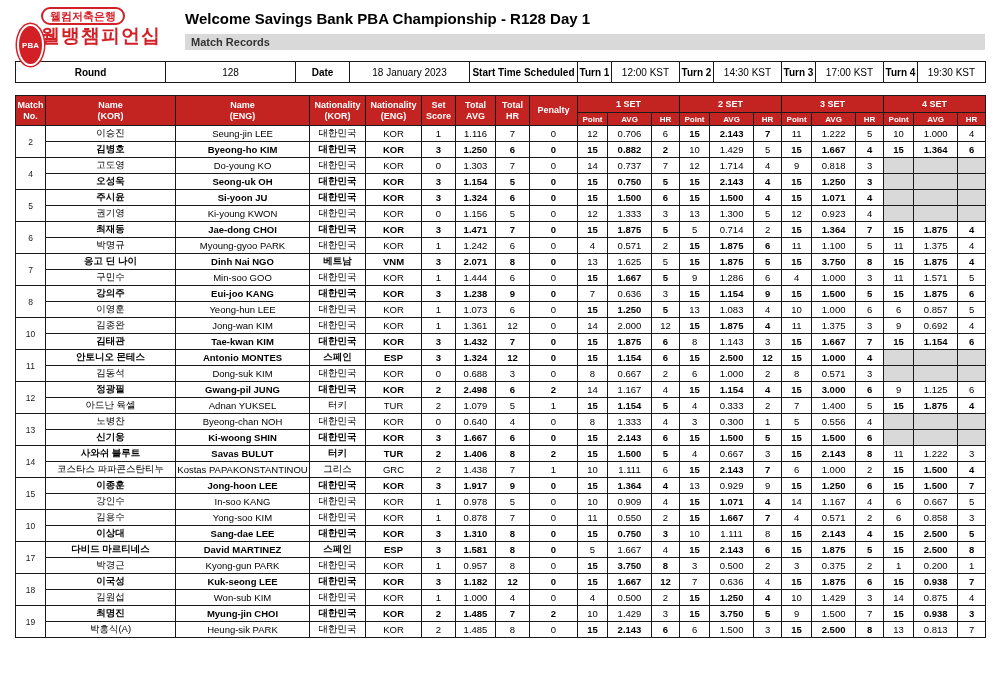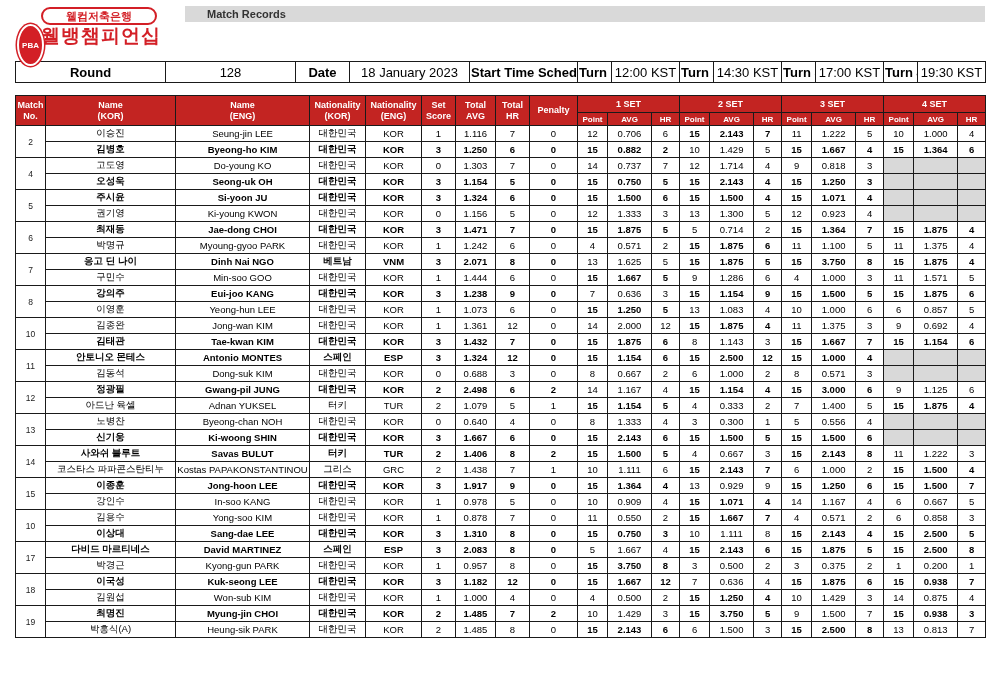--- a/index.html
+++ b/index.html
@@ -10,32 +10,32 @@
   body{width:1000px;height:687px;font-family:"Liberation Sans","DejaVu Sans",sans-serif;color:#000;overflow:hidden;}
   .page{padding:6px 15px 0 15px;}
 
   
   .header{display:flex;align-items:flex-start;}
   .logo{width:158px;min-width:158px;position:relative;height:48px;}
   .pba-circle{position:absolute;left:2px;top:18px;width:27px;height:42px;border-radius:50%;
     background:var(--brand);color:#fff;display:flex;align-items:center;justify-content:center;
     font-size:8px;font-weight:bold;border:2px solid #fff;box-shadow:0 0 0 1.5px var(--brand);}
   .brand-pill{margin-left:26px;display:inline-block;border:2px solid var(--brand);border-radius:9px;
-    color:var(--brand);font-weight:bold;font-size:11px;padding:0 23px;line-height:14px;}
+    color:var(--brand);font-weight:bold;font-size:11px;padding:0 7px;line-height:14px;}
   .brand-main{margin-left:26px;color:var(--brand);font-weight:bold;font-size:19px;line-height:22px;letter-spacing:1px;}
   .title-block{flex:1;margin-left:12px;}
   .page-title{font-size:15px;font-weight:bold;margin:4px 0 7px 0;}
-  .subtitle-band{background:var(--gray);color:#333;font-weight:bold;font-size:11px;padding:2px 22px;}
+  .subtitle-band{background:var(--gray);color:#333;font-weight:bold;font-size:11px;padding:2px 6px;}
 
   
   table{border-collapse:collapse;table-layout:fixed;width:970px;}
   th,td{border:1px solid var(--bd);text-align:center;vertical-align:middle;overflow:hidden;white-space:nowrap;padding:0 1px;}
 
   .info-table{margin-top:7px;}
-  .info-table th,.info-table td{height:21px;font-size:13px;}
+  .info-table th,.info-table td{height:21px;font-size:10px;}
   .info-table th{font-weight:bold;}
   .info-table td{font-weight:normal;}
 
   .main-table{margin-top:12px;}
   .main-table thead th{background:var(--red);color:#fff;font-weight:bold;}
   .col-head{white-space:pre-line;font-size:9px;line-height:1.15;height:30px;}
   .set-head{font-size:9px;height:17px;}
   .sub-head{font-size:8px;height:13px;font-weight:bold;}
   .main-table tbody td{height:16px;font-size:9.5px;background:#fff;}
   .main-table tbody td.kor{font-size:9.5px;}
@@ -52,20 +52,21 @@
     <div class="logo">
       <div class="pba-circle">
         <span>PBA</span>
       </div>
       <div>
         <span class="brand-pill">웰컴저축은행</span>
       </div>
       <div class="brand-main">웰뱅챔피언십</div>
     </div>
     <div class="title-block">
+      <div class="page-title">Welcome Savings Bank PBA Championship - R128 Day 1</div>
       <div class="subtitle-band">Match Records</div>
     </div>
   </div>
 
   <table class="info-table">
     <colgroup>
       <col style="width:150px">
         <col style="width:130px">
         <col style="width:54px">
         <col style="width:120px">
@@ -747,21 +748,21 @@
           <td class="sa setwin">2.500</td>
           <td class="shr setwin">5</td>
         </tr>
         <tr class="winner">
           <td class="mno" rowspan="2">17</td>
           <td class="meta kor">다비드 마르티네스</td>
           <td class="meta">David MARTINEZ</td>
           <td class="meta kor">스페인</td>
           <td class="meta">ESP</td>
           <td class="meta">3</td>
-          <td class="meta">2.083</td>
+          <td class="meta">1.581</td>
           <td class="meta">8</td>
           <td class="meta">0</td>
           <td class="sp">5</td>
           <td class="sa">1.667</td>
           <td class="shr">4</td>
           <td class="sp setwin">15</td>
           <td class="sa setwin">2.143</td>
           <td class="shr setwin">6</td>
           <td class="sp setwin">15</td>
           <td class="sa setwin">1.875</td>

